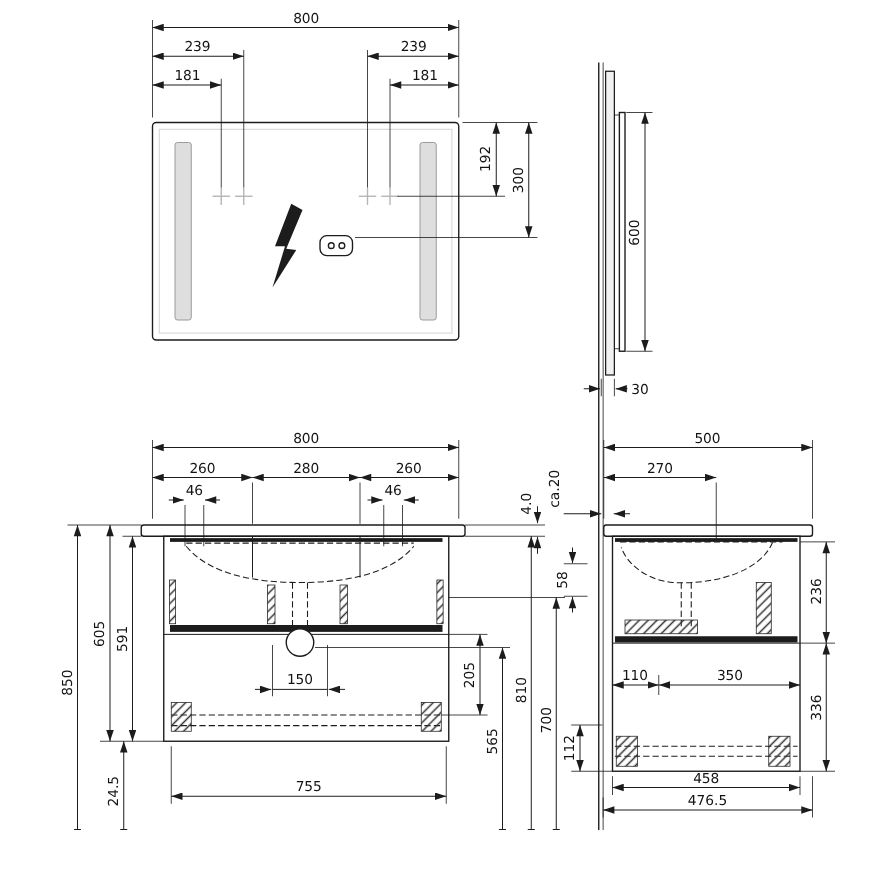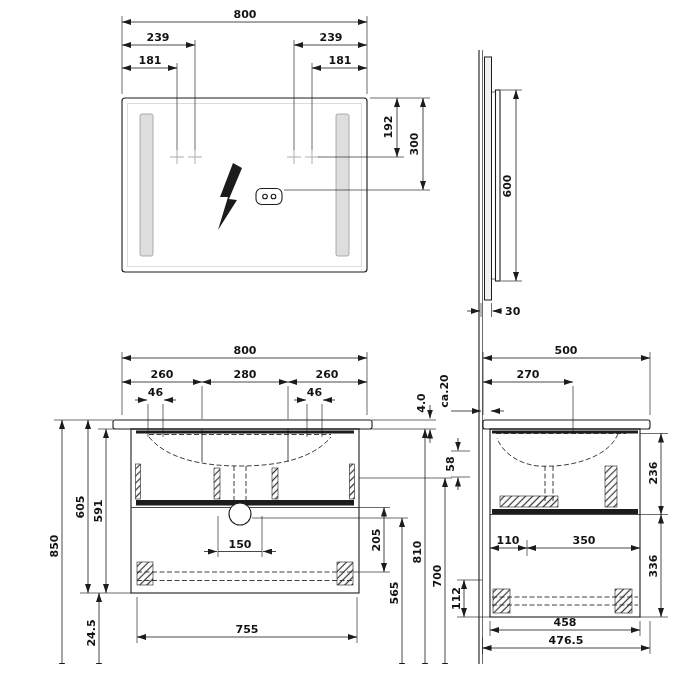--- a/index.html
+++ b/index.html
@@ -1,16 +1,16 @@
 <!DOCTYPE html>
 <html><head>
 <meta charset="utf-8">
 <style>
   html,body{margin:0;padding:0;background:#ffffff;}
-  .page{width:700px;height:664px;background:#ffffff;position:relative;overflow:hidden;font-weight:bold;}
+  .page{width:700px;height:664px;background:#ffffff;position:relative;overflow:hidden;}
   svg{display:block;}
   svg text{font-family:"DejaVu Sans", sans-serif;font-size:11px;fill:#141414;}
   .t{text-anchor:middle;}
   .ts{text-anchor:start;}
   .ln{stroke:#1c1c1c;stroke-width:1.1;fill:none;}
   .lnf{stroke:#1c1c1c;stroke-width:1.1;fill:#ffffff;}
   .ext{stroke:#1c1c1c;stroke-width:0.65;fill:none;}
   .lead{stroke:#1c1c1c;stroke-width:0.8;fill:none;}
   .dim{stroke:#1c1c1c;stroke-width:0.8;fill:none;marker-start:url(#aS);marker-end:url(#aE);}
   .leadE{stroke:#1c1c1c;stroke-width:0.8;fill:none;marker-end:url(#aE);}

